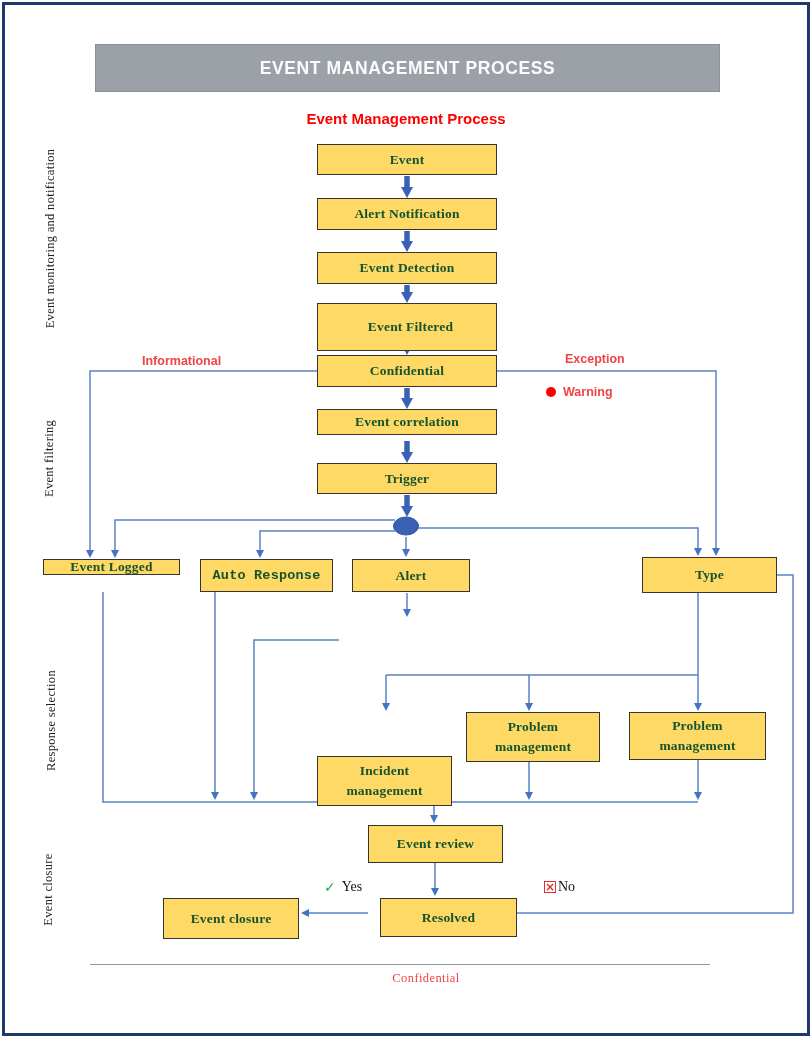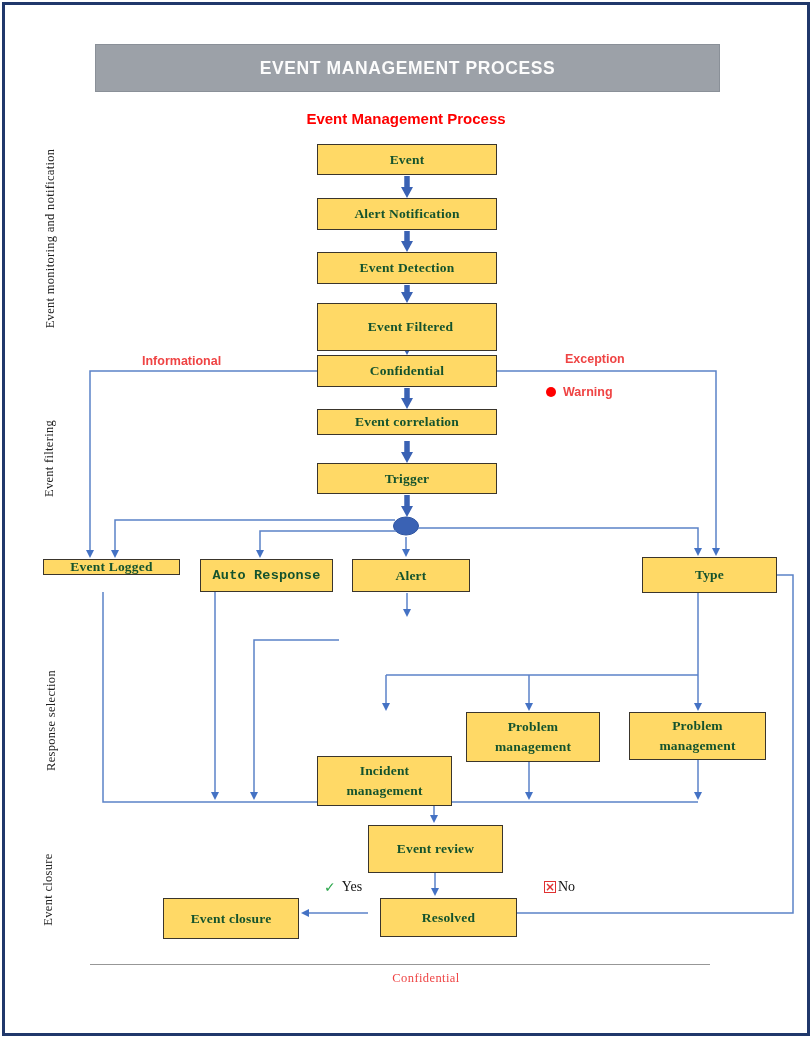--- a/index.html
+++ b/index.html
@@ -125,21 +125,21 @@
   <div class="node" style="left:352px;top:559px;width:118px;height:33px;">Alert</div>
   <div class="node" style="left:630px;top:557px;width:135px;height:36px;margin-left:12px;">Type</div>
 
   <div class="node" style="left:317px;top:712px;width:135px;height:50px;margin-top:44px;">Incident
 management</div>
   <div class="node" style="left:466px;top:712px;width:134px;height:50px;">Problem
 management</div>
   <div class="node" style="left:629px;top:712px;width:137px;height:48px;">Problem
 management</div>
 
-  <div class="node" style="left:368px;top:825px;width:135px;height:48px;">Event review</div>
+  <div class="node" style="left:368px;top:825px;width:135px;height:38px;">Event review</div>
   <div class="node" style="left:368px;top:898px;width:137px;height:39px;margin-left:12px;">Resolved</div>
   <div class="node" style="left:163px;top:898px;width:136px;height:41px;">Event closure</div>
 
   <div class="anno" style="left:142px;top:354px;">Informational</div>
   <div class="anno" style="left:565px;top:352px;">Exception</div>
 
   <div class="warning-group" style="left:546px;top:385px;">
     <span class="warning-dot"></span>
     <span class="anno" style="position:static;">Warning</span>
   </div>

